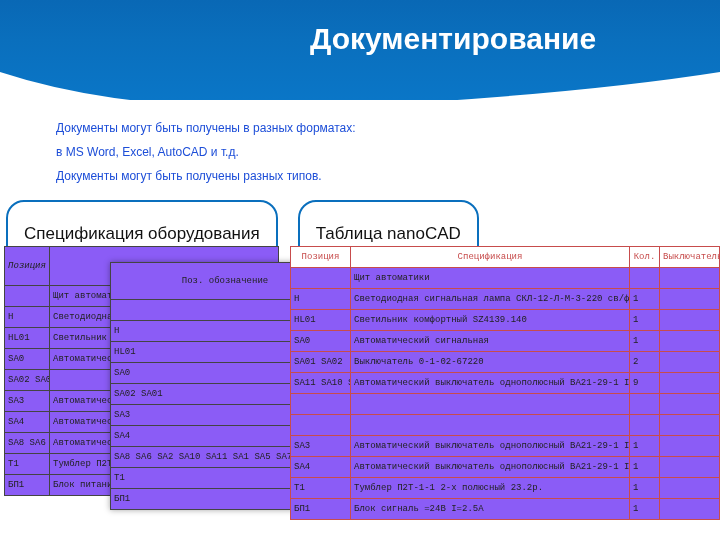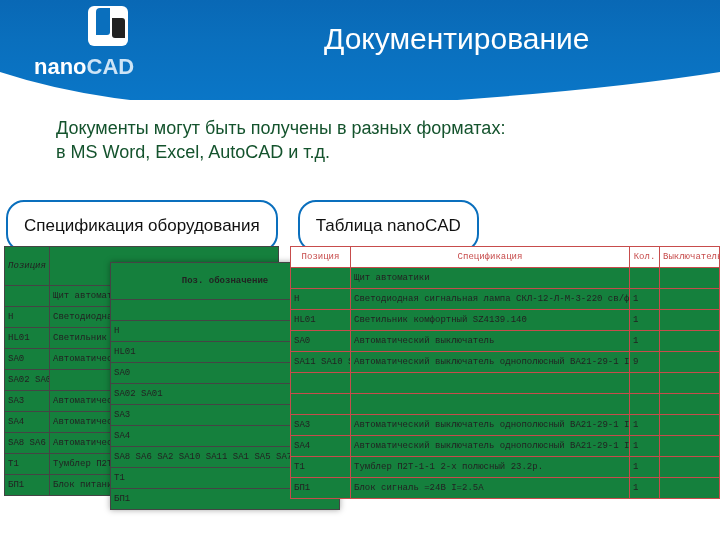--- a/index.html
+++ b/index.html
@@ -1,70 +1,61 @@
 <!DOCTYPE html>
 <html><head>
 <meta charset="utf-8">
 <style>
   html,body{margin:0;padding:0;width:720px;height:540px;font-family:Arial,Helvetica,sans-serif;background:#fff;overflow:hidden}
   .slide{position:relative;width:720px;height:540px}
   .header{position:relative;height:100px;background:linear-gradient(180deg,#0968b5 0%,#0a6fbd 40%,#0a76c7 100%);color:#fff}
   .logo{position:absolute;left:16px;top:6px;width:150px;height:80px}
   .logo svg{display:block}
-  .header-title{position:absolute;left:324px;top:22px;font-size:30px;font-weight:400}
+  .header-title{position:absolute;left:310px;top:22px;font-size:30px;font-weight:700}
   .header-curve{position:absolute;left:0;right:0;bottom:-18px;height:46px}
-  .body-text{position:absolute;left:56px;top:116px;right:40px;color:#14532d;font-size:18px;line-height:24px}
+  .body-text{position:absolute;left:56px;top:116px;right:40px;color:#1d4ed8;font-size:12px;line-height:24px}
   .pills{position:absolute;left:6px;top:200px;display:flex;gap:20px}
-  .pill{display:inline-flex;align-items:center;justify-content:center;height:32px;padding:8px 16px;border:2px solid #0a6fbd;border-radius:18px;background:#fff;color:#111;font-size:17px;white-space:nowrap}
+  .pill{display:inline-flex;align-items:center;justify-content:center;height:32px;padding:16px 16px;border:2px solid #0a6fbd;border-radius:18px;background:#fff;color:#111;font-size:17px;white-space:nowrap}
   .tables-area{position:absolute;left:4px;top:246px;right:2px;bottom:6px}
-  .tbl{position:absolute;background:#15803d;border:1px solid #444;font-family:"Courier New",monospace;font-size:9px;color:#222;border-collapse:collapse;table-layout:fixed}
+  .tbl{position:absolute;background:#8b5cf6;border:1px solid #444;font-family:"Courier New",monospace;font-size:9px;color:#222;border-collapse:collapse;table-layout:fixed}
   .tbl td,.tbl th{border:1px solid #444;padding:2px 3px;overflow:hidden;white-space:nowrap;text-overflow:clip;height:16px}
   .tbl th{font-weight:normal;font-style:italic}
   
   .tbl-left{left:0;top:0;width:275px}
   .tbl-left col.c1{width:45px}
   .tbl-left col.c2{}
   .tbl-left th{height:34px}
   
   .tbl-mid{left:106px;top:16px;width:230px;box-shadow:0 0 6px rgba(0,0,0,.35)}
-  .tbl-mid th{font-weight:bold;font-style:normal;height:32px}
+  .tbl-mid th{font-weight:normal;font-style:normal;height:32px}
   
   .tbl-right{left:286px;top:0;right:2px;width:430px;font-family:"Courier New",monospace;font-size:9px;border-color:#c74c4c}
   .tbl-right td,.tbl-right th{border-color:#c74c4c;font-style:normal}
   .tbl-right th{background:#fff;color:#c74c4c;height:16px}
   .tbl-right col.c1{width:60px}
   .tbl-right col.c2{}
   .tbl-right col.c3{width:30px}
   .tbl-right col.c4{width:60px}
 </style>
 </head>
 <body>
 
 <div class="slide">
 
   <div class="header">
-    <div class="logo">
-      <svg width="150" height="80" viewBox="0 0 150 80">
-        <rect x="72" y="0" width="40" height="40" rx="6" fill="#fff"></rect>
-        <path d="M80 6 q0 -4 4 -4 h10 v24 q0 3 -3 3 h-11 z" fill="#0a6fbd"></path>
-        <path d="M96 12 h10 q3 0 3 3 v17 h-10 q-3 0 -3 -3 z" fill="#222"></path>
-        <text x="18" y="68" font-family="Arial" font-size="22" font-weight="bold" fill="#fff">
-          <tspan>nano</tspan><tspan fill="#cde4f6">CAD</tspan>
-        </text>
-      </svg>
-    </div>
     <div class="header-title">Документирование</div>
     <svg class="header-curve" viewBox="0 0 720 46" preserveAspectRatio="none">
       <path d="M0,0 Q140,46 360,34 T720,0 V46 H0 Z" fill="#fff"></path>
     </svg>
   </div>
 
   <div class="body-text">
     <div>Документы могут быть получены в разных форматах:</div>
     <div>в MS Word, Excel, AutoCAD и т.д.</div>
+    <div>Документы могут быть получены разных типов.</div>
   </div>
 
   <div class="pills">
     <div class="pill">Спецификация оборудования</div>
     <div class="pill">Таблица nanoCAD</div>
   </div>
 
   <div class="tables-area">
 
     <table class="tbl tbl-left">
@@ -191,22 +182,28 @@
             <td></td>
           </tr>
           <tr>
             <td>HL01</td>
             <td>Светильник комфортный SZ4139.140</td>
             <td>1</td>
             <td></td>
           </tr>
           <tr>
             <td>SA0</td>
-            <td>Автоматический выключатель</td>
-            <td>1</td>
+            <td>Автоматический сигнальная</td>
+            <td>1</td>
+            <td></td>
+          </tr>
+          <tr>
+            <td>SA01 SA02</td>
+            <td>Выключатель 0-1-02-67220</td>
+            <td>2</td>
             <td></td>
           </tr>
           <tr>
             <td>SA11 SA10 SA2 SA6 SA1 SA5 SA9 SA8 SA7</td>
             <td>Автоматический выключатель однополюсный ВА21-29-1 Iн.=0.6А</td>
             <td>9</td>
             <td></td>
           </tr>
           <tr>
             <td></td>

